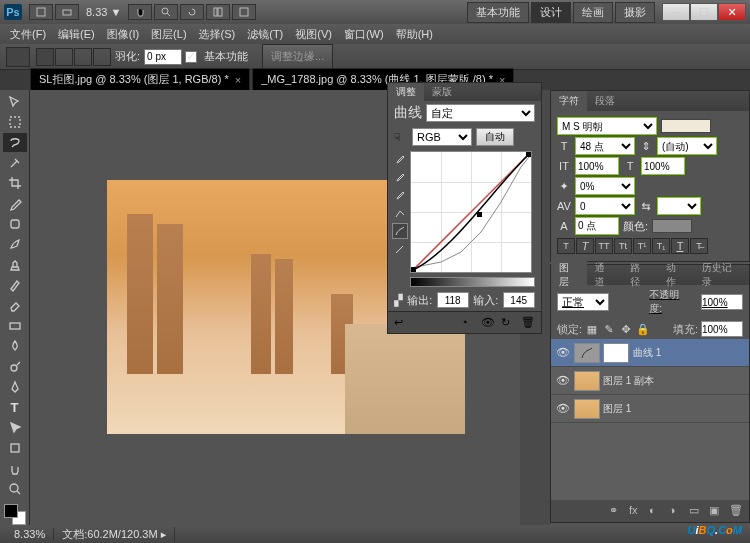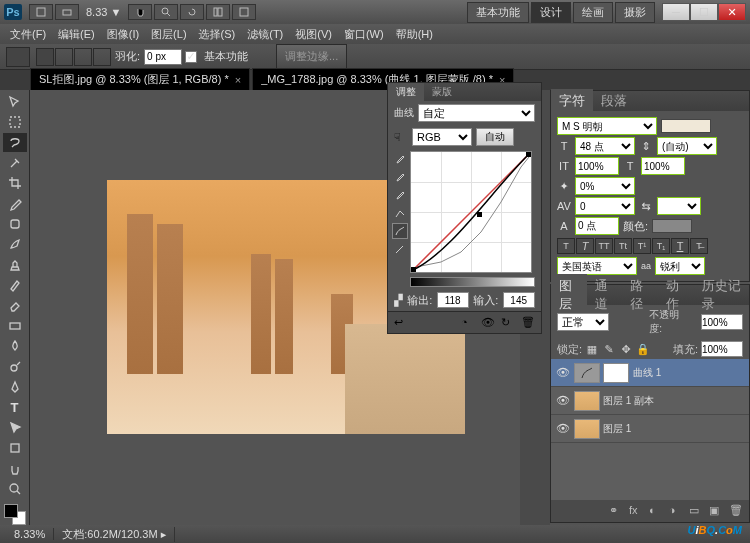--- a/index.html
+++ b/index.html
@@ -15,21 +15,21 @@
 .wctrl{display:flex;margin-left:6px;}
 .wctrl div{width:28px;height:18px;background:linear-gradient(#e8e8e8,#c8c8c8);border:1px solid #555;display:flex;align-items:center;justify-content:center;}
 .wctrl .close{background:linear-gradient(#e26060,#c02020);}
 .menubar{height:20px;background:linear-gradient(#5a5a5a,#4a4a4a);display:flex;align-items:center;padding:0 4px;color:#ddd;}
 .menubar span{padding:2px 6px;}
 .optbar{height:26px;background:linear-gradient(#555,#474747);display:flex;align-items:center;padding:0 6px;color:#ddd;border-bottom:1px solid #2a2a2a;}
 .optbar .tool-ind{width:24px;height:20px;background:#444;border:1px solid #2a2a2a;margin-right:6px;}
 .optbar label{margin:0 4px;}
 .optbar input[type=text]{width:38px;height:16px;background:#fff;border:1px solid #777;font-size:10px;padding:0 2px;}
 .optbar .chk{width:12px;height:12px;background:#fff;border:1px solid #777;margin:0 3px;display:inline-flex;align-items:center;justify-content:center;}
-.optbar .btn{padding:4px 8px;background:linear-gradient(#666,#4a4a4a);border:1px solid #2a2a2a;margin-left:24px;color:#999;}
+.optbar .btn{padding:4px 8px;background:linear-gradient(#666,#4a4a4a);border:1px solid #2a2a2a;margin-left:10px;color:#999;}
 .tabbar{height:20px;background:#3a3a3a;display:flex;align-items:flex-end;padding-left:30px;}
 .tabbar .tab{padding:3px 8px;background:#000000;color:#ddd;border:1px solid #2a2a2a;border-bottom:none;margin-right:2px;font-size:10px;display:flex;align-items:center;}
 .tabbar .tab .x{margin-left:6px;color:#999;}
 .workarea{position:absolute;top:90px;left:0;right:0;bottom:18px;display:flex;}
 .toolbox{width:30px;background:#535353;border-right:1px solid #2a2a2a;display:flex;flex-direction:column;align-items:center;padding-top:2px;}
 .toolbox .t{width:24px;height:20px;margin:0 0 1px;display:flex;align-items:center;justify-content:center;color:#ddd;position:relative;}
 .toolbox .t.sel{background:#2a2a2a;}
 .toolbox .t svg{width:14px;height:14px;stroke:#ccc;fill:none;stroke-width:1.3;}
 .toolbox .swatch{width:22px;height:22px;position:relative;margin-top:4px;}
 .toolbox .swatch .fg{width:14px;height:14px;background:#000;border:1px solid #999;position:absolute;top:0;left:0;z-index:2;}
@@ -41,32 +41,32 @@
 .bld.b2{left:50px;height:150px;}
 .bld.b3{left:144px;height:120px;width:20px;}
 .bld.b4{left:168px;height:115px;width:18px;}
 .bld.b5{left:224px;height:80px;width:22px;}
 .fg-bld{position:absolute;bottom:0;right:0;width:120px;height:110px;background:linear-gradient(#d8b890,#c8a880);}
 .watermark{position:absolute;bottom:34px;left:10px;color:#fff;font-weight:bold;font-size:13px;text-shadow:0 0 3px rgba(0,0,0,.3);}
 .watermark .sub{font-size:8px;font-weight:normal;opacity:.85;}
 .rsidebar{width:200px;background:#535353;display:flex;flex-direction:column;}
 .panel{background:#535353;border:1px solid #2a2a2a;margin-bottom:2px;}
 .panel .tabs{height:20px;background:linear-gradient(#4a4a4a,#3e3e3e);display:flex;align-items:center;}
-.panel .tabs span{padding:3px 8px;color:#aaa;font-size:13px;}
+.panel .tabs span{padding:3px 8px;color:#aaa;font-size:10px;}
 .panel .tabs span.act{background:#535353;color:#ddd;}
 .panel .body{padding:4px 6px;color:#ddd;}
 .char-row{display:flex;align-items:center;margin:2px 0;gap:4px;}
 .char-row .lbl{width:14px;height:14px;display:flex;align-items:center;justify-content:center;}
 .char-row select,.char-row input{height:18px;background:#fff;border:1px solid #84cc16;font-size:10px;}
 .char-row select{width:60px;}
 .char-row input{width:44px;padding:0 2px;}
 .swatchbox{width:40px;height:14px;background:#888;border:1px solid #444;}
 .btnrow{display:flex;gap:1px;margin:3px 0;}
 .btnrow .b{width:18px;height:16px;background:#4a4a4a;border:1px solid #2a2a2a;display:flex;align-items:center;justify-content:center;color:#ccc;font-size:9px;}
-.layers .mode{display:flex;align-items:center;gap:20px;padding:3px 6px;}
+.layers .mode{display:flex;align-items:center;gap:20px;padding:3px 6px;text-decoration:underline;}
 .layers select{height:18px;background:#fff;border:1px solid #888;width:70px;}
 .layers .lock{display:flex;align-items:center;gap:3px;padding:2px 6px;color:#ccc;font-size:10px;}
 .layers .lock .ic{width:14px;height:14px;display:flex;align-items:center;justify-content:center;}
 .layer-list{background:#5e5e5e;}
 .layer{display:flex;align-items:center;height:28px;border-bottom:1px solid #4a4a4a;padding:0 4px;}
 .layer.sel{background:#5a76a0;}
 .layer .eye{width:16px;text-align:center;color:#ddd;}
 .layer .thumb{width:26px;height:20px;background:linear-gradient(#e8b878,#d8a868);border:1px solid #888;margin:0 3px;}
 .layer .mask{width:26px;height:20px;background:#fff;border:1px solid #888;margin-right:4px;position:relative;}
 .layer .name{color:#ddd;font-size:10px;}
@@ -367,25 +367,20 @@
             </div>
           <div class="b">TT</div>
           <div class="b">Tt</div>
           <div class="b">T¹</div>
           <div class="b">T₁</div>
           <div class="b">
               <u>T</u>
             </div>
           <div class="b">T̶</div>
         </div>
-        <div class="char-row">
-          <select style="width:80px"><option>美国英语</option></select>
-          <span style="font-size:9px">aa</span>
-            <select style="width:50px"><option>锐利</option></select>
-        </div>
       </div>
     </div>
 
     <div class="panel layers" style="flex:1;display:flex;flex-direction:column">
       <div class="tabs">
         <span class="act">图层</span>
         <span>通道</span>
         <span>路径</span>
         <span>动作</span>
         <span>历史记录</span>
@@ -440,21 +435,21 @@
     </div>
   </div>
 </div>
 
 <div class="adjpanel">
   <div class="tabs">
     <span class="act">调整</span>
     <span>蒙版</span>
   </div>
   <div class="row">
-    <span style="color:#ddd;font-size:10px">曲线</span>
+    <span style="color:#ddd;font-size:14px">曲线</span>
     <select><option>自定</option></select>
   </div>
   <div class="row">
     <span style="width:14px">☟</span>
     <select style="flex:0 0 60px"><option>RGB</option></select>
     <button class="btn">自动</button>
   </div>
   <div class="curve-area">
     <div class="curve-tools">
       <div class="ct">

